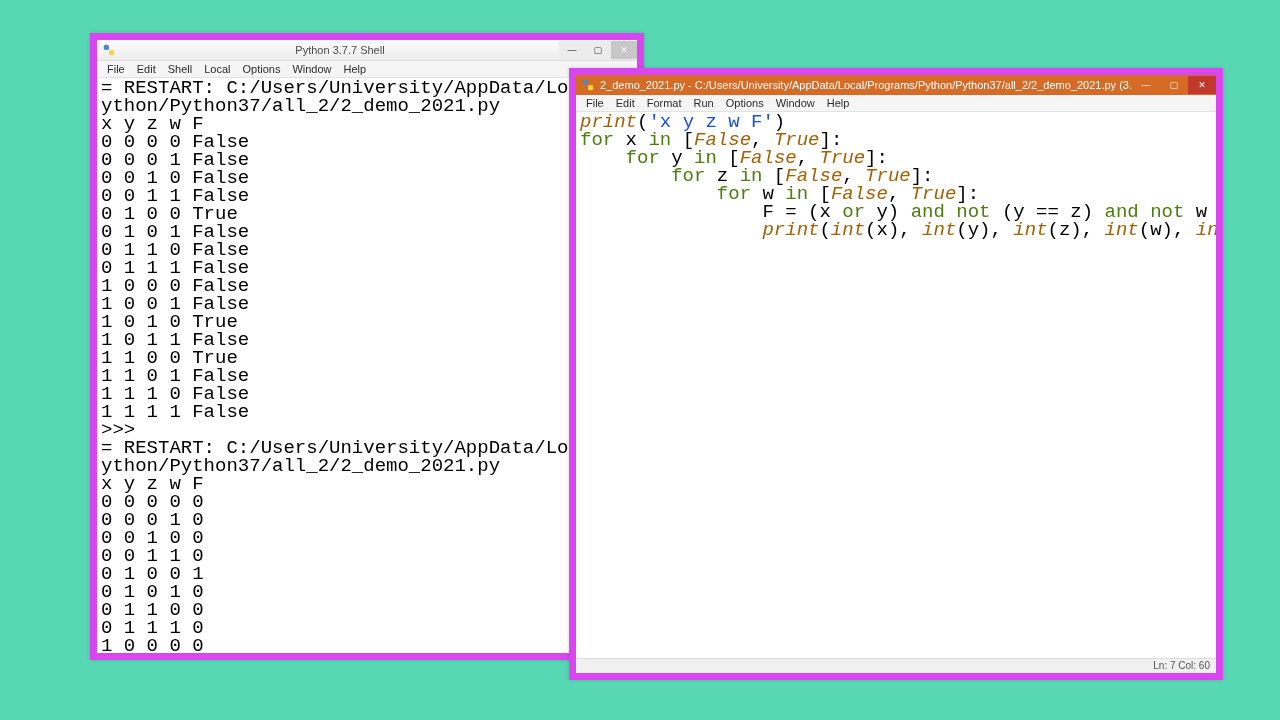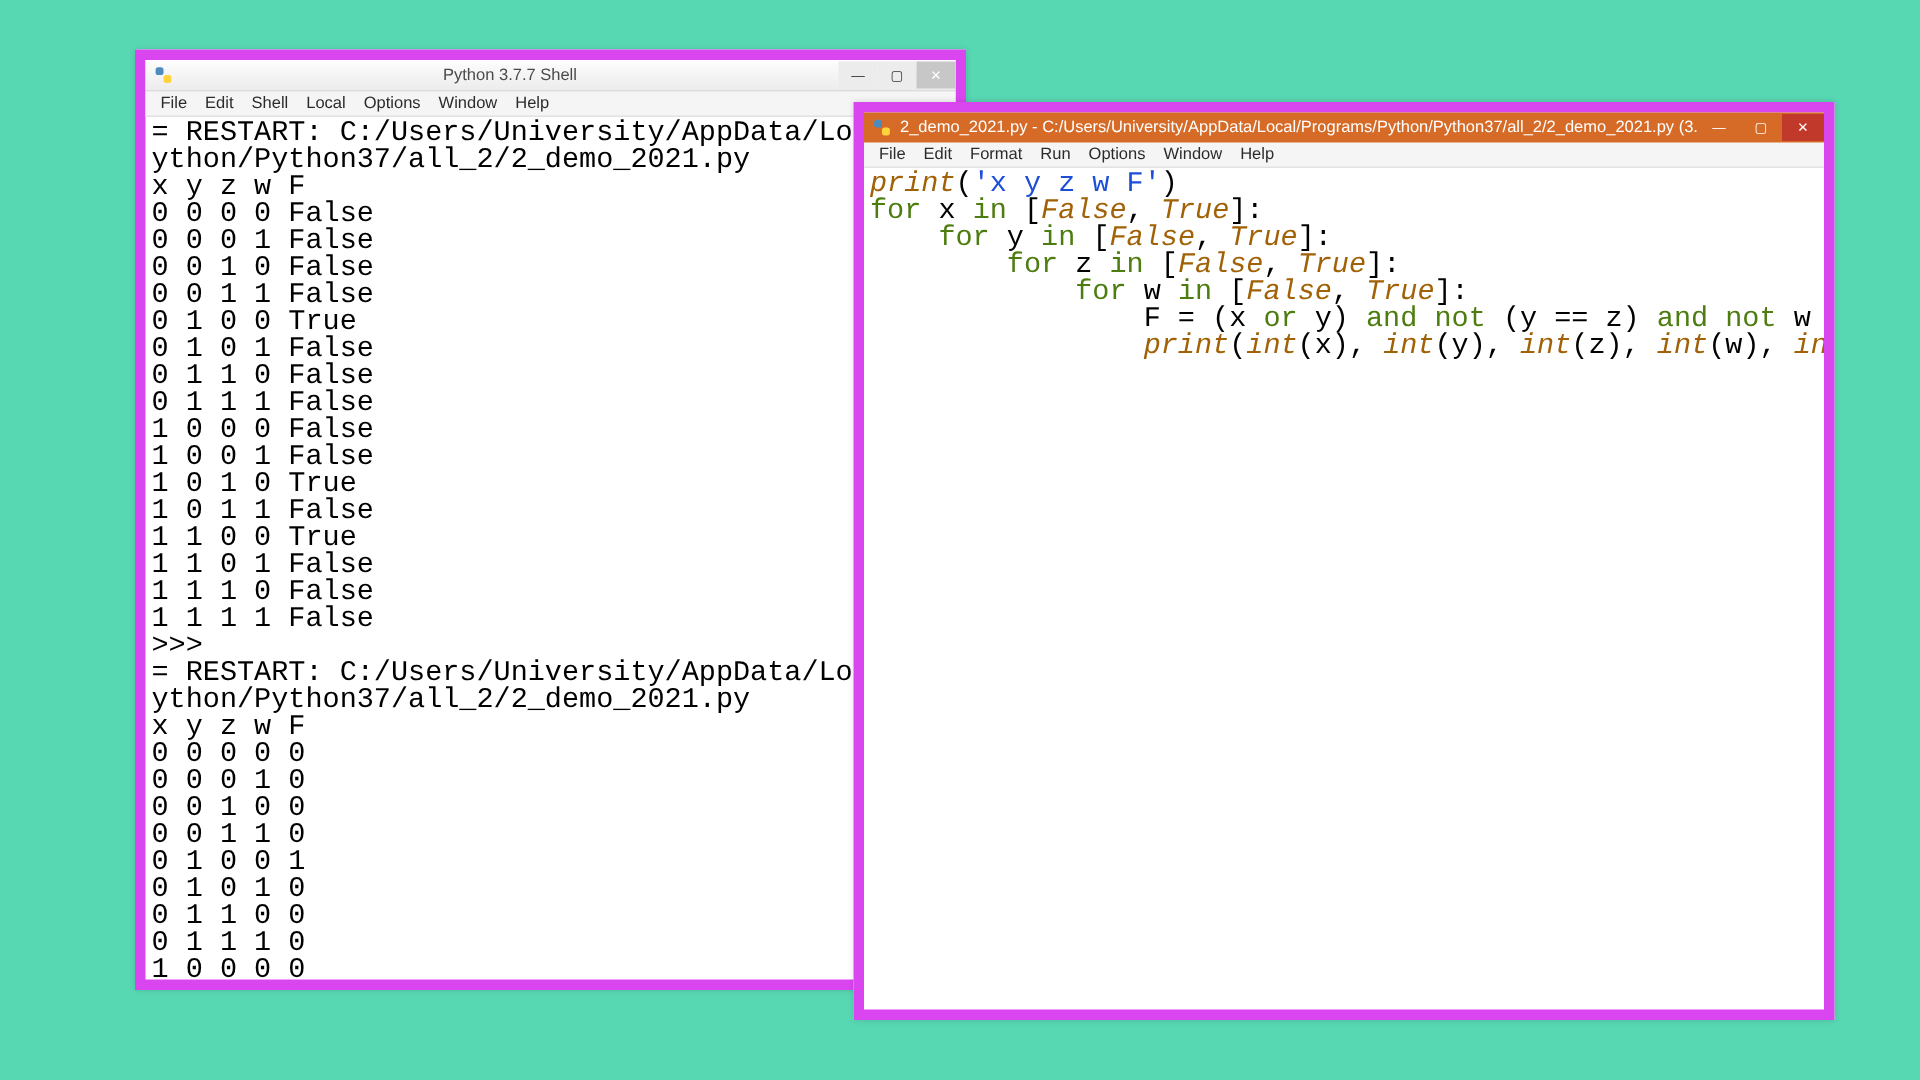--- a/index.html
+++ b/index.html
@@ -215,13 +215,14 @@
     <span>Window</span>
     <span>Help</span>
   </div>
   <div class="textarea code"><span class="def">print</span>(<span class="str">'x y z w F'</span>)
 <span class="kw">for</span> x <span class="kw">in</span> [<span class="def">False</span>, <span class="def">True</span>]:
     <span class="kw">for</span> y <span class="kw">in</span> [<span class="def">False</span>, <span class="def">True</span>]:
         <span class="kw">for</span> z <span class="kw">in</span> [<span class="def">False</span>, <span class="def">True</span>]:
             <span class="kw">for</span> w <span class="kw">in</span> [<span class="def">False</span>, <span class="def">True</span>]:
                 F = (x <span class="kw">or</span> y) <span class="kw">and</span> <span class="kw">not</span> (y == z) <span class="kw">and</span> <span class="kw">not</span> w
                 <span class="def">print</span>(<span class="def">int</span>(x), <span class="def">int</span>(y), <span class="def">int</span>(z), <span class="def">int</span>(w), <span class="def">int</span>(F))</div>
+  <div class="statusbar">Ln: 7  Col: 60</div>
 </div>
 
 </body></html>

